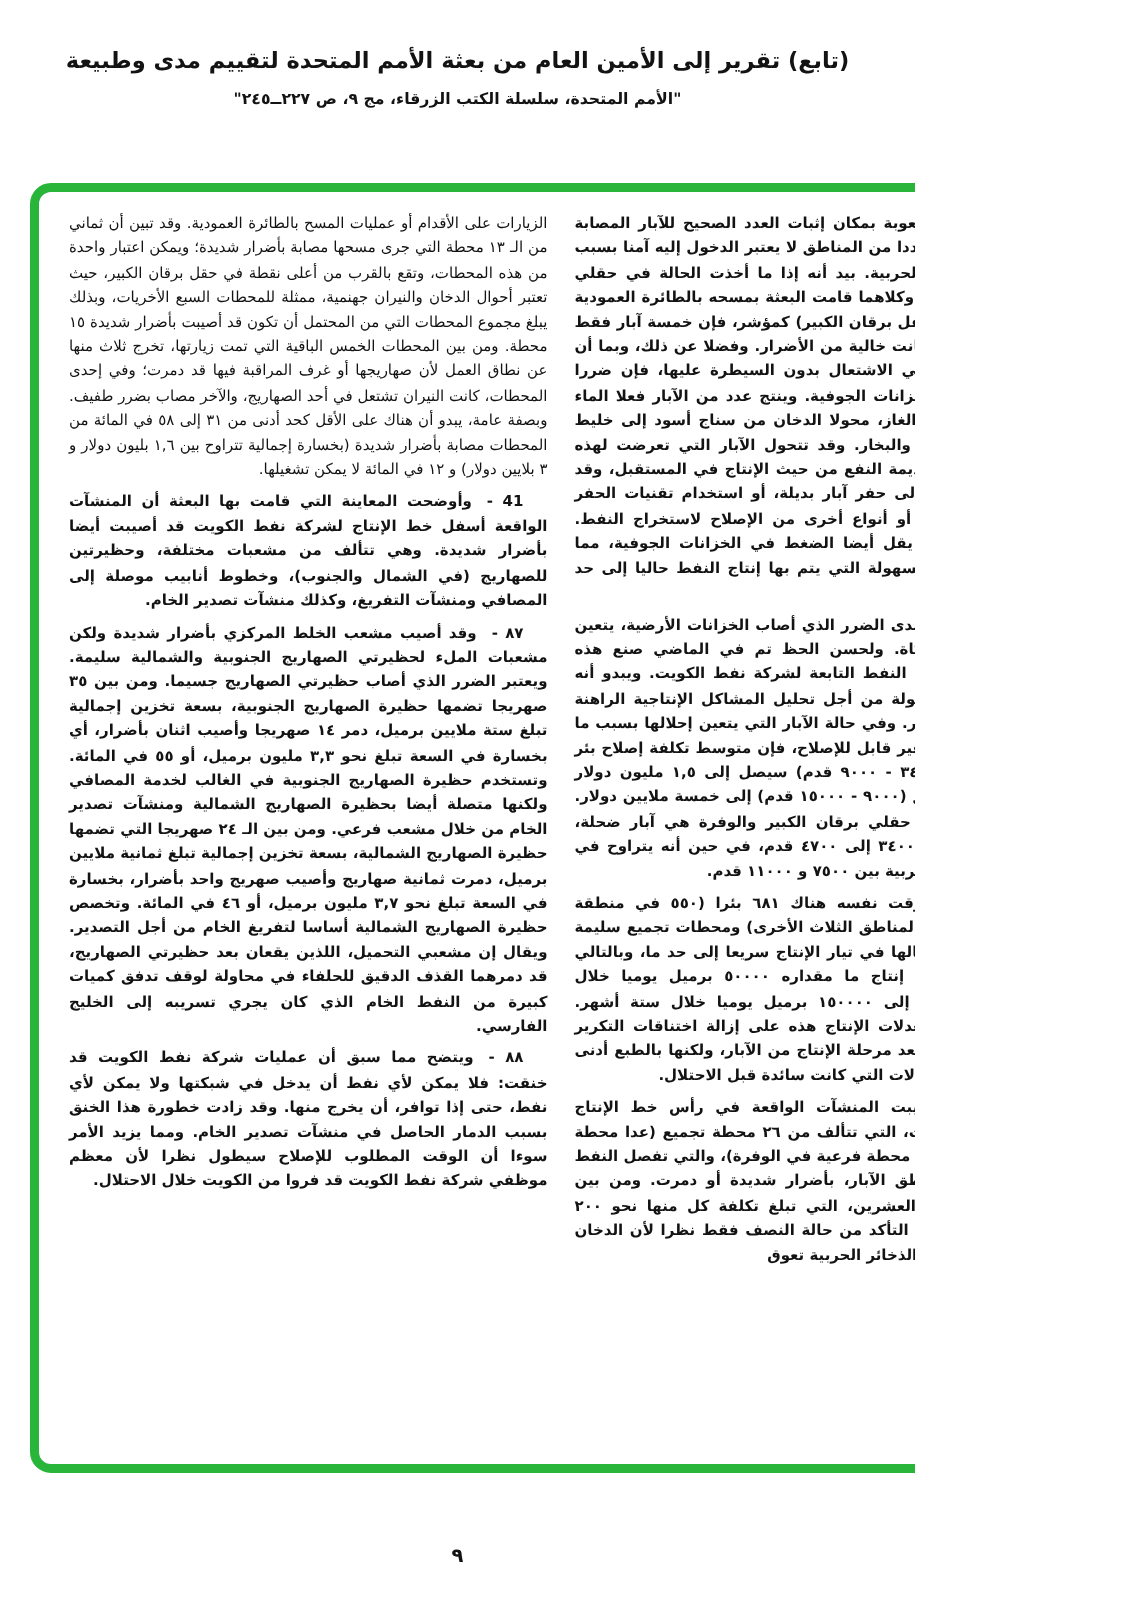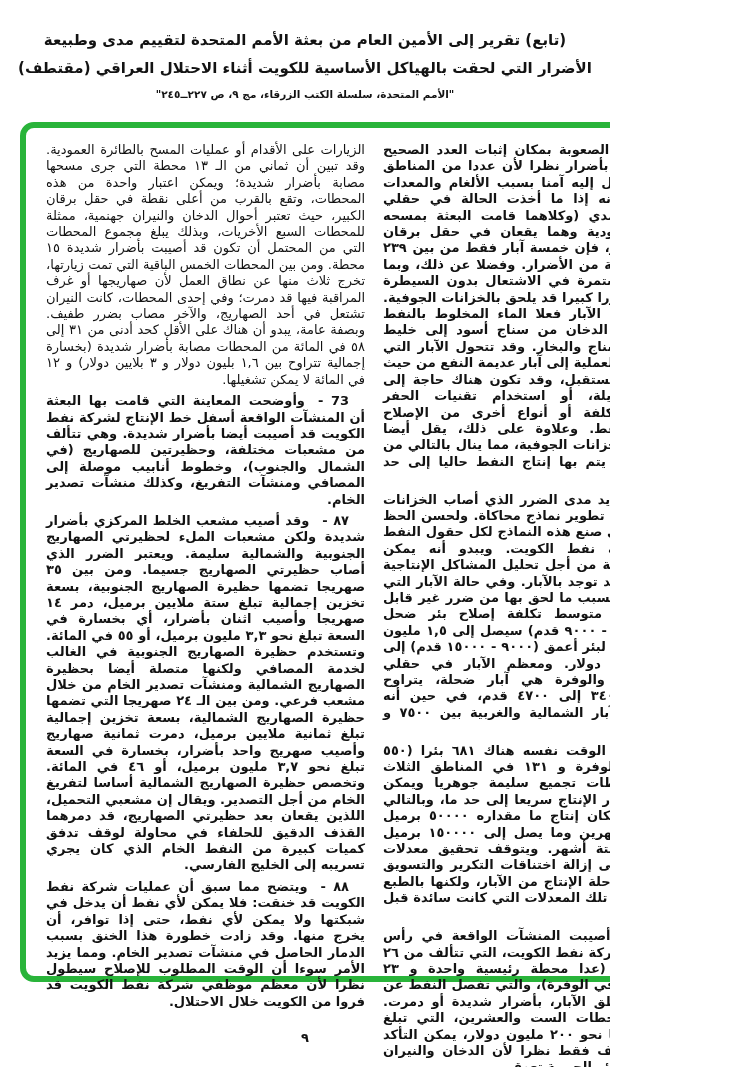--- a/index.html
+++ b/index.html
@@ -24,52 +24,51 @@
     border:6px solid #29b43a;
     border-radius:14px;
     padding:14px 20px 8px 20px;
   }
   .columns{
     display:flex;direction:rtl;gap:18px;height:100%;
   }
   .col{
     flex:1 1 0;min-width:0;
     direction:rtl;text-align:justify;
-    font-size:13px;line-height:16.4px;
+    font-size:10px;line-height:16.4px;
   }
   .para{margin:0 0 5px 0;}
   .para.numbered{text-indent:16px;font-weight:bold;}
   .para.continuation{text-indent:0;}
   .page-number{
     position:absolute;bottom:22px;left:0;width:100%;
     text-align:center;font-size:13px;font-weight:bold;direction:rtl;
   }
 </style>
 </head>
 <body>
 
 <div class="page" style="color: rgb(19, 19, 19);">
 
   <div class="header">
     <div class="title-line">(تابع) تقرير إلى الأمين العام من بعثة الأمم المتحدة لتقييم مدى وطبيعة</div>
-    <div class="title-line">الأضرار التي لحقت بالهياكل الأساسية للكويت أثناء الاحتلال العراقي (مقتطف)</div>
     <div class="source-line">"الأمم المتحدة، سلسلة الكتب الزرقاء، مج ٩، ص ٢٢٧ــ٢٤٥"</div>
   </div>
 
   <div class="frame" style="border-color: rgb(41, 180, 58);">
     <div class="columns">
       <div class="col" id="col-right">
           <p class="para numbered">٨٢ - ومن الصعوبة بمكان إثبات العدد الصحيح للآبار المصابة بأضرار نظرا لأن عددا من المناطق لا يعتبر الدخول إليه آمنا بسبب الألغام والمعدات الحربية. بيد أنه إذا ما أخذت الحالة في حقلي المقوع والأحمدي (وكلاهما قامت البعثة بمسحه بالطائرة العمودية وهما يقعان في حقل برقان الكبير) كمؤشر، فإن خمسة آبار فقط من بين ٢٣٩ بئرا كانت خالية من الأضرار. وفضلا عن ذلك، وبما أن النيران مستمرة في الاشتعال بدون السيطرة عليها، فإن ضررا كبيرا قد يلحق بالخزانات الجوفية. وينتج عدد من الآبار فعلا الماء المخلوط بالنفط والغاز، محولا الدخان من سناج أسود إلى خليط رمادي من السناج والبخار. وقد تتحول الآبار التي تعرضت لهذه العملية إلى آبار عديمة النفع من حيث الإنتاج في المستقبل، وقد تكون هناك حاجة إلى حفر آبار بديلة، أو استخدام تقنيات الحفر الإصلاحي المكلفة أو أنواع أخرى من الإصلاح لاستخراج النفط. وعلاوة على ذلك، يقل أيضا الضغط في الخزانات الجوفية، مما ينال بالتالي من السهولة التي يتم بها إنتاج النفط حاليا إلى حد كبير.</p>
           <p class="para numbered">٨٣ - ولتحديد مدى الضرر الذي أصاب الخزانات الأرضية، يتعين تطوير نماذج محاكاة. ولحسن الحظ تم في الماضي صنع هذه النماذج لكل حقول النفط التابعة لشركة نفط الكويت. ويبدو أنه يمكن تكييفها بسهولة من أجل تحليل المشاكل الإنتاجية الراهنة التي قد توجد بالآبار. وفي حالة الآبار التي يتعين إحلالها بسبب ما لحق بها من ضرر غير قابل للإصلاح، فإن متوسط تكلفة إصلاح بئر ضحل بالكامل (٣٤٠٠ - ٩٠٠٠ قدم) سيصل إلى ١,٥ مليون دولار وبالنسبة لبئر أعمق (٩٠٠٠ - ١٥٠٠٠ قدم) إلى خمسة ملايين دولار. ومعظم الآبار في حقلي برقان الكبير والوفرة هي آبار ضحلة، يتراوح عمقها من ٣٤٠٠ إلى ٤٧٠٠ قدم، في حين أنه يتراوح في الآبار الشمالية والغربية بين ٧٥٠٠ و ١١٠٠٠ قدم.</p>
           <p class="para numbered">٨٤ - وفي الوقت نفسه هناك ٦٨١ بئرا (٥٥٠ في منطقة الوفرة و ١٣١ في المناطق الثلاث الأخرى) ومحطات تجميع سليمة جوهريا ويمكن إدخالها في تيار الإنتاج سريعا إلى حد ما، وبالتالي يكون في الإمكان إنتاج ما مقداره ٥٠٠٠٠ برميل يوميا خلال شهرين وما يصل إلى ١٥٠٠٠٠ برميل يوميا خلال ستة أشهر. ويتوقف تحقيق معدلات الإنتاج هذه على إزالة اختناقات التكرير والتسويق الأخرى بعد مرحلة الإنتاج من الآبار، ولكنها بالطبع أدنى بكثير من تلك المعدلات التي كانت سائدة قبل الاحتلال.</p>
           <p class="para numbered">٨٥ - وقد أصيبت المنشآت الواقعة في رأس خط الإنتاج لشركة نفط الكويت، التي تتألف من ٢٦ محطة تجميع (عدا محطة رئيسية واحدة و ٢٣ محطة فرعية في الوفرة)، والتي تفصل النفط عن الغاز في مناطق الآبار، بأضرار شديدة أو دمرت. ومن بين المحطات الست والعشرين، التي تبلغ تكلفة كل منها نحو ٢٠٠ مليون دولار، يمكن التأكد من حالة النصف فقط نظرا لأن الدخان والنيران والألغام والذخائر الحربية تعوق</p>
         </div>
       <div class="col" id="col-left">
           <p class="para continuation">الزيارات على الأقدام أو عمليات المسح بالطائرة العمودية. وقد تبين أن ثماني من الـ ١٣ محطة التي جرى مسحها مصابة بأضرار شديدة؛ ويمكن اعتبار واحدة من هذه المحطات، وتقع بالقرب من أعلى نقطة في حقل برقان الكبير، حيث تعتبر أحوال الدخان والنيران جهنمية، ممثلة للمحطات السبع الأخريات، وبذلك يبلغ مجموع المحطات التي من المحتمل أن تكون قد أصيبت بأضرار شديدة ١٥ محطة. ومن بين المحطات الخمس الباقية التي تمت زيارتها، تخرج ثلاث منها عن نطاق العمل لأن صهاريجها أو غرف المراقبة فيها قد دمرت؛ وفي إحدى المحطات، كانت النيران تشتعل في أحد الصهاريج، والآخر مصاب بضرر طفيف. وبصفة عامة، يبدو أن هناك على الأقل كحد أدنى من ٣١ إلى ٥٨ في المائة من المحطات مصابة بأضرار شديدة (بخسارة إجمالية تتراوح بين ١,٦ بليون دولار و ٣ بلايين دولار) و ١٢ في المائة لا يمكن تشغيلها.</p>
-          <p class="para numbered">73 - وأوضحت المعاينة التي قامت بها البعثة أن المنشآت الواقعة أسفل خط الإنتاج لشركة نفط الكويت قد أصيبت أيضا بأضرار شديدة. وهي تتألف من مشعبات مختلفة، وحظيرتين للصهاريج (في الشمال والجنوب)، وخطوط أنابيب موصلة إلى المصافي ومنشآت التفريغ، وكذلك منشآت تصدير الخام.</p>
+          <p class="para numbered">41 - وأوضحت المعاينة التي قامت بها البعثة أن المنشآت الواقعة أسفل خط الإنتاج لشركة نفط الكويت قد أصيبت أيضا بأضرار شديدة. وهي تتألف من مشعبات مختلفة، وحظيرتين للصهاريج (في الشمال والجنوب)، وخطوط أنابيب موصلة إلى المصافي ومنشآت التفريغ، وكذلك منشآت تصدير الخام.</p>
           <p class="para numbered">٨٧ - وقد أصيب مشعب الخلط المركزي بأضرار شديدة ولكن مشعبات الملء لحظيرتي الصهاريج الجنوبية والشمالية سليمة. ويعتبر الضرر الذي أصاب حظيرتي الصهاريج جسيما. ومن بين ٣٥ صهريجا تضمها حظيرة الصهاريج الجنوبية، بسعة تخزين إجمالية تبلغ ستة ملايين برميل، دمر ١٤ صهريجا وأصيب اثنان بأضرار، أي بخسارة في السعة تبلغ نحو ٣,٣ مليون برميل، أو ٥٥ في المائة. وتستخدم حظيرة الصهاريج الجنوبية في الغالب لخدمة المصافي ولكنها متصلة أيضا بحظيرة الصهاريج الشمالية ومنشآت تصدير الخام من خلال مشعب فرعي. ومن بين الـ ٢٤ صهريجا التي تضمها حظيرة الصهاريج الشمالية، بسعة تخزين إجمالية تبلغ ثمانية ملايين برميل، دمرت ثمانية صهاريج وأصيب صهريج واحد بأضرار، بخسارة في السعة تبلغ نحو ٣,٧ مليون برميل، أو ٤٦ في المائة. وتخصص حظيرة الصهاريج الشمالية أساسا لتفريغ الخام من أجل التصدير. ويقال إن مشعبي التحميل، اللذين يقعان بعد حظيرتي الصهاريج، قد دمرهما القذف الدقيق للحلفاء في محاولة لوقف تدفق كميات كبيرة من النفط الخام الذي كان يجري تسريبه إلى الخليج الفارسي.</p>
           <p class="para numbered">٨٨ - ويتضح مما سبق أن عمليات شركة نفط الكويت قد خنقت: فلا يمكن لأي نفط أن يدخل في شبكتها ولا يمكن لأي نفط، حتى إذا توافر، أن يخرج منها. وقد زادت خطورة هذا الخنق بسبب الدمار الحاصل في منشآت تصدير الخام. ومما يزيد الأمر سوءا أن الوقت المطلوب للإصلاح سيطول نظرا لأن معظم موظفي شركة نفط الكويت قد فروا من الكويت خلال الاحتلال.</p>
         </div>
     </div>
   </div>
 
   <div class="page-number">٩</div>
 
 </div>
 

